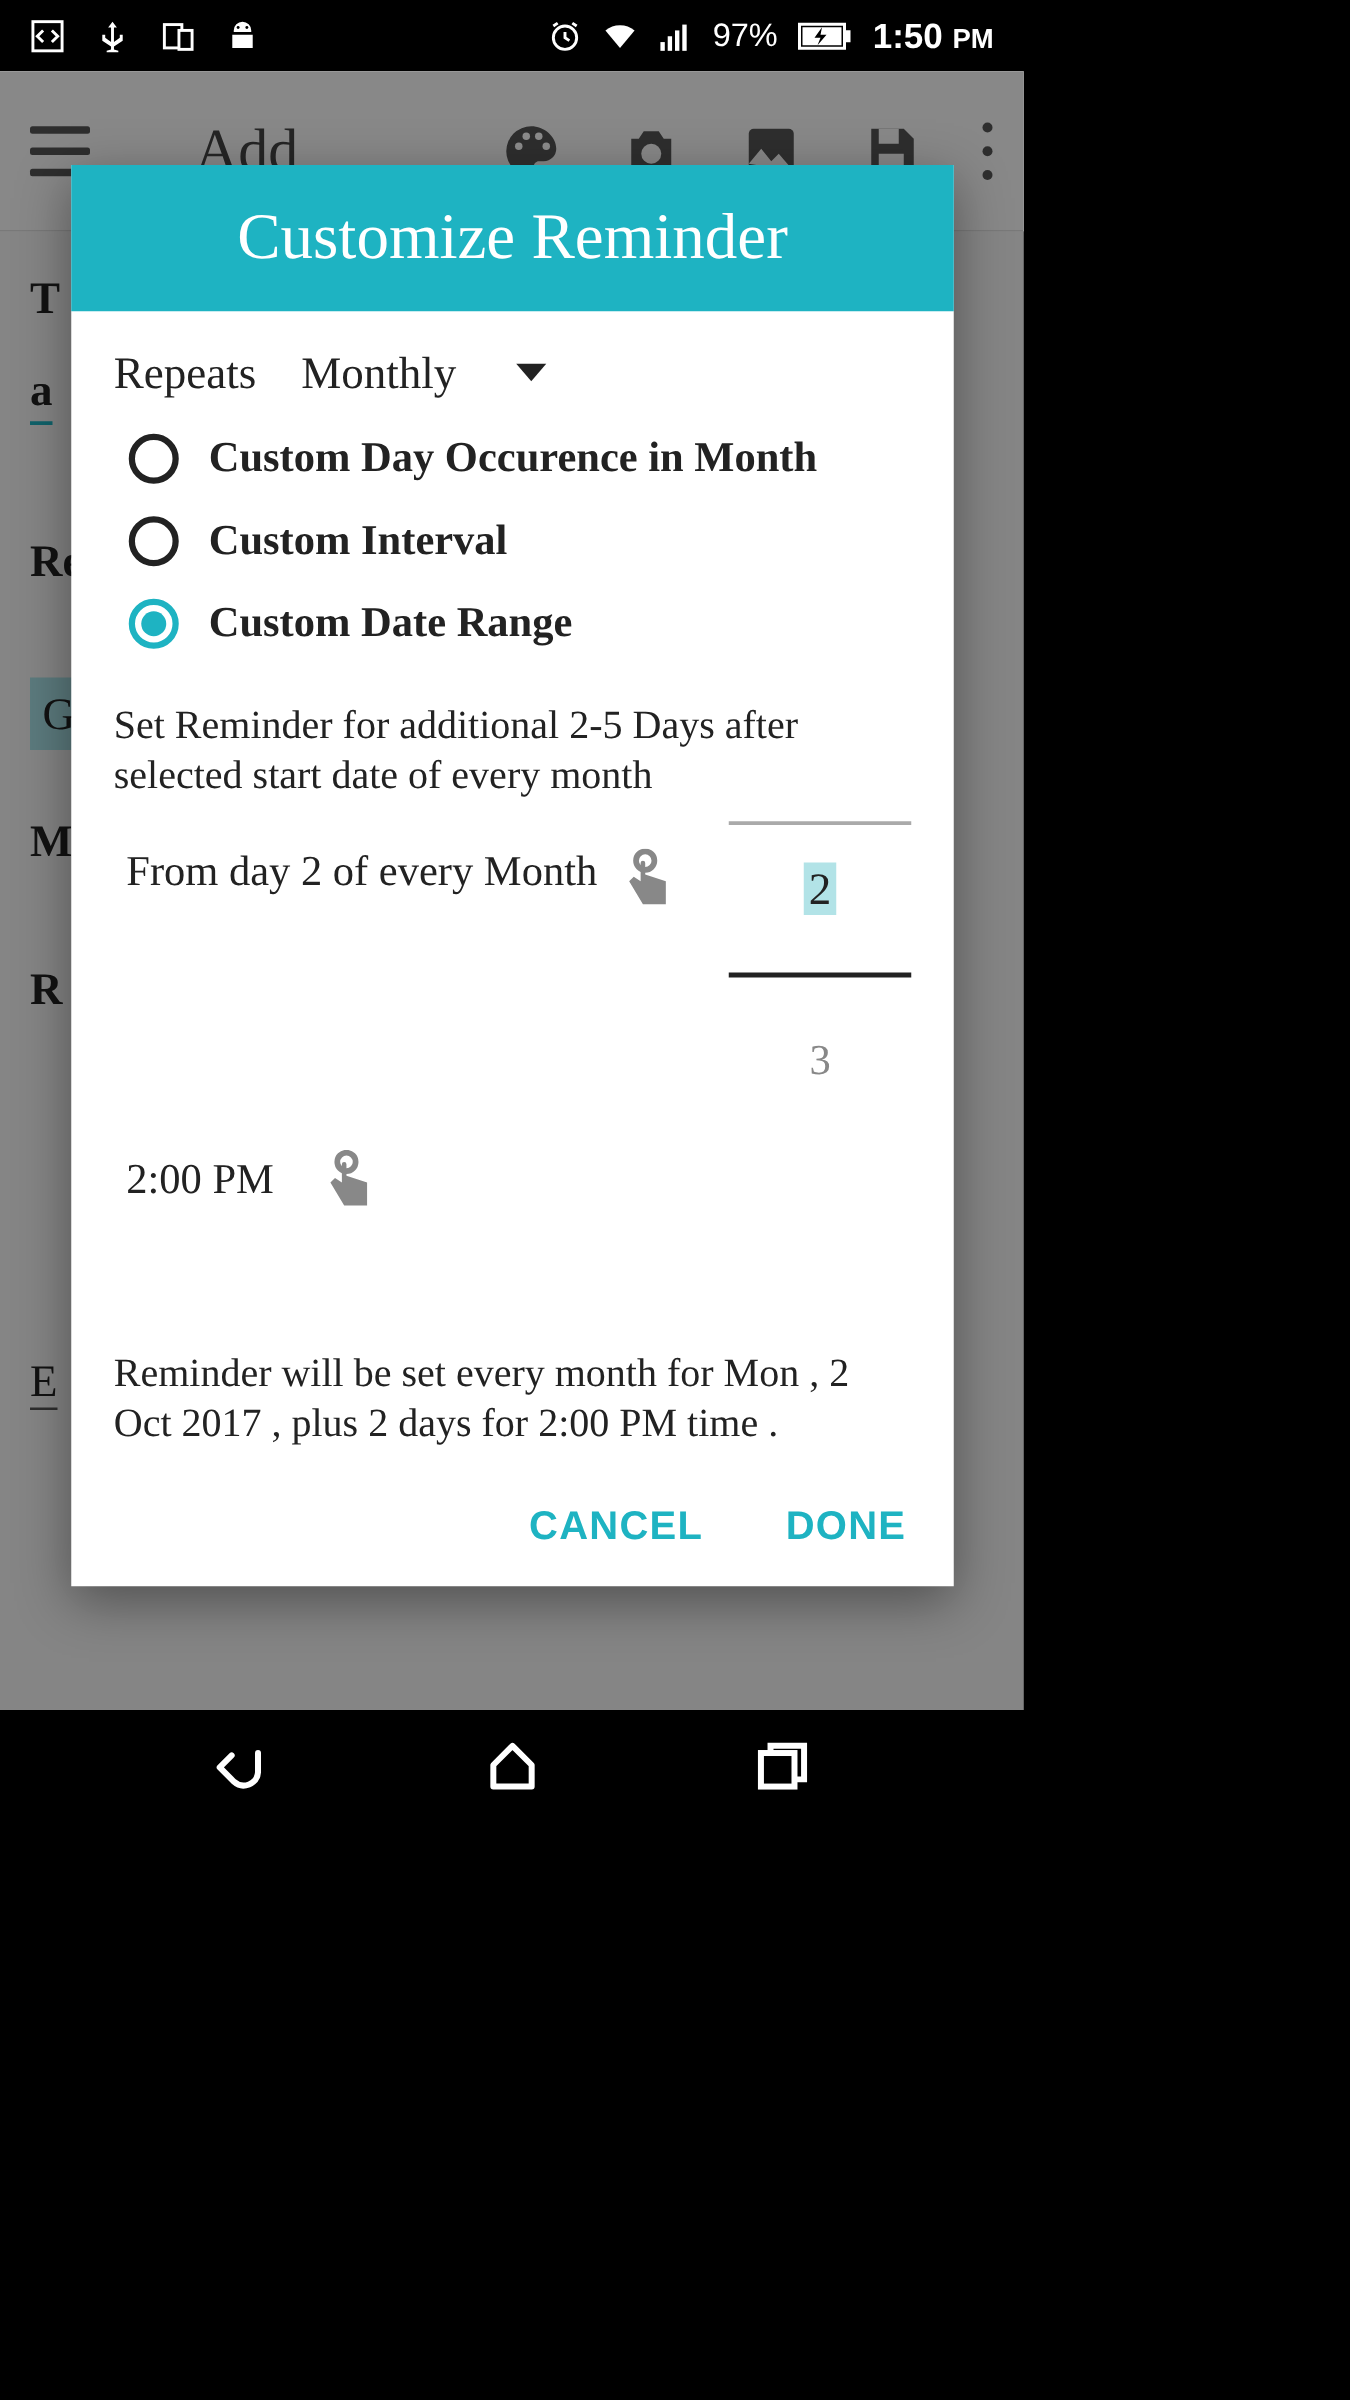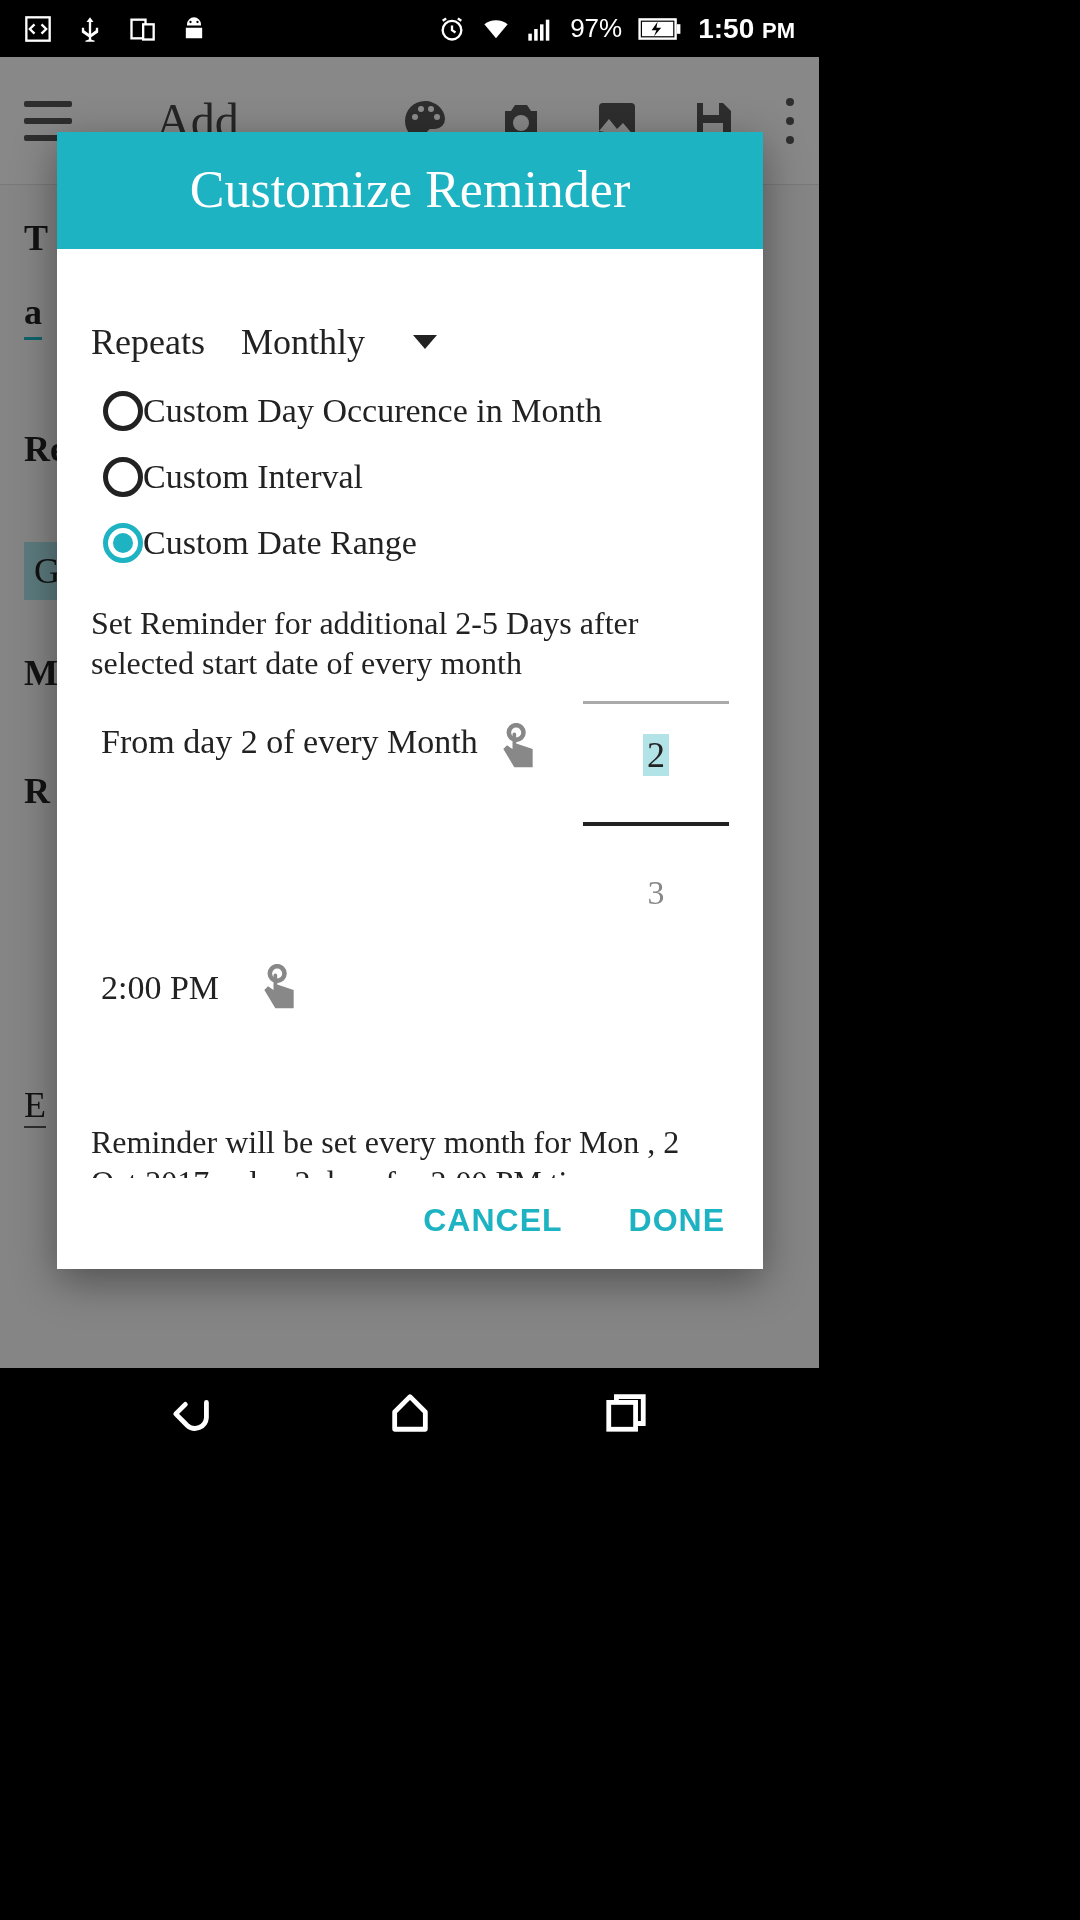--- a/index.html
+++ b/index.html
@@ -81,24 +81,23 @@
       padding: 28px 0 30px;
       text-align: center;
     }
     .dialog-title {
       font-size: 52px;
       font-weight: 400;
       font-family: Georgia, serif;
     }
 
     .dialog-body {
-      padding: 40px 34px 0;
+      padding: 28px 34px 0;
       flex: 1;
       overflow: hidden;
-      margin-top: 32px;
     }
 
     .repeats-row {
       display: flex;
       align-items: center;
       gap: 36px;
       margin-bottom: 20px;
     }
     .repeats-label {
       font-size: 36px;
@@ -114,21 +113,23 @@
       font-size: 36px;
       font-family: Georgia, serif;
       color: #222;
     }
     .dropdown-arrow { width: 0; height: 0; border-left: 12px solid transparent; border-right: 12px solid transparent; border-top: 14px solid #222; }
 
     .radio-group { margin-left: 12px; margin-top: 28px; }
     .radio-item {
       display: flex;
       align-items: center;
+      gap: 24px;
       margin-bottom: 26px;
+      font-weight: bold;
     }
     .radio-circle {
       width: 40px;
       height: 40px;
       border: 5px solid #222;
       border-radius: 50%;
       display: flex;
       align-items: center;
       justify-content: center;
     }

